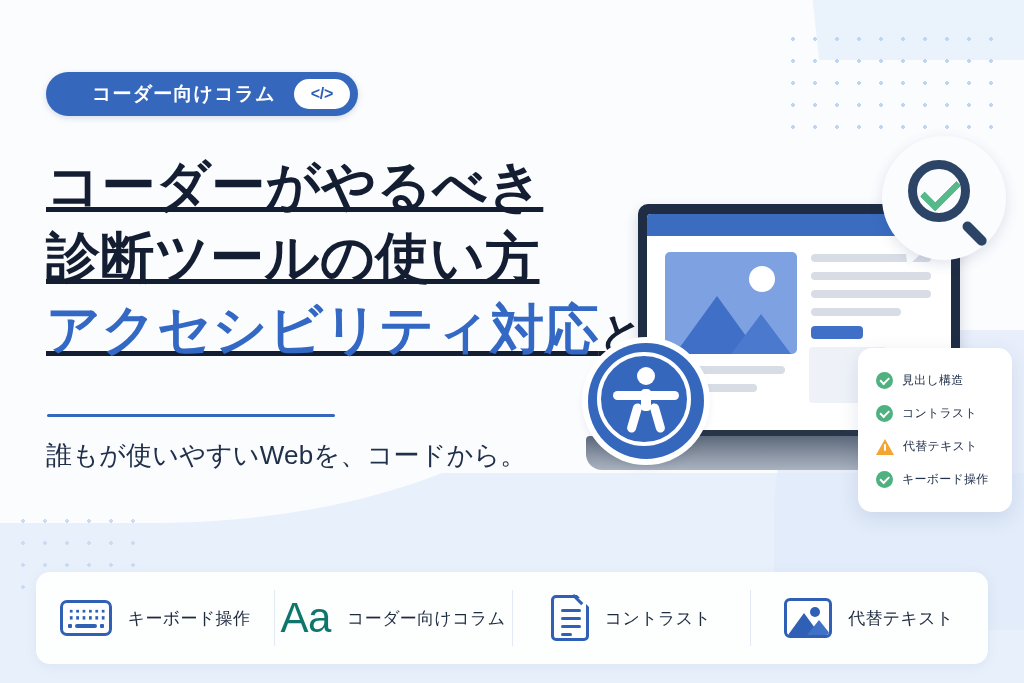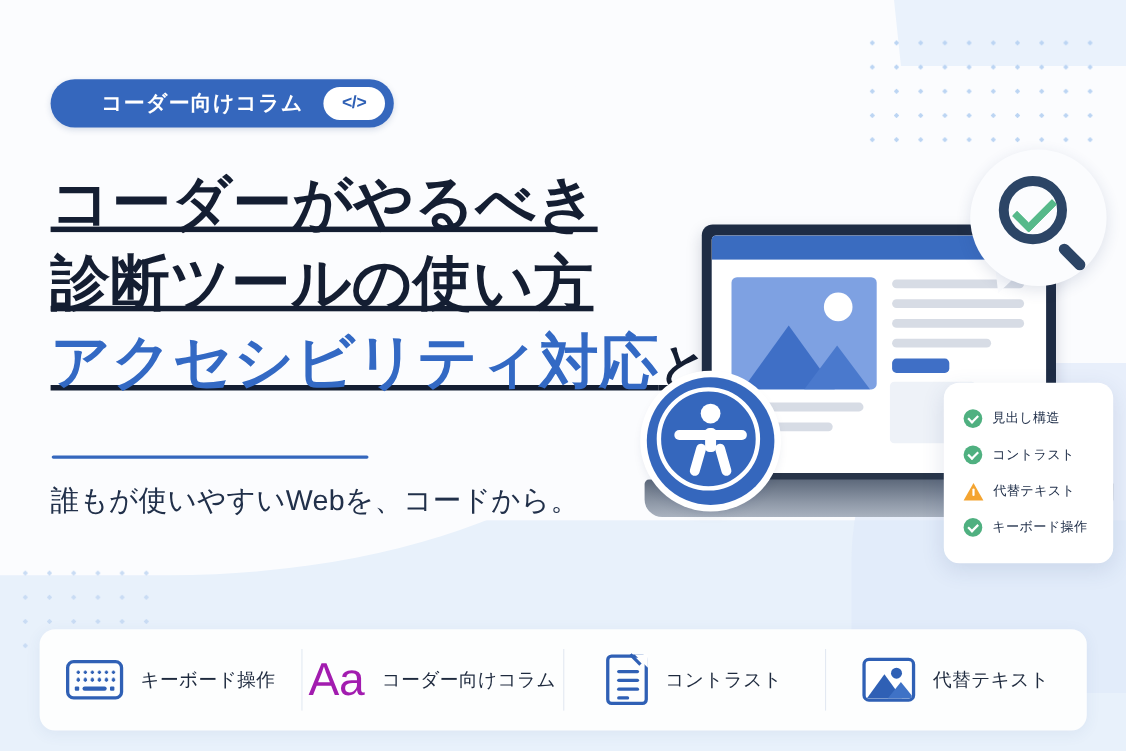--- a/index.html
+++ b/index.html
@@ -275,21 +275,21 @@
     background-size:6.4px 6.4px;
   }
   .kb-space{
     position:absolute;left:12px;bottom:5px;width:22px;height:4px;
     background:#2f60b5;border-radius:2px;
   }
   .kb-sm1{position:absolute;left:5px;bottom:5px;width:4px;height:4px;background:#2f60b5;border-radius:1px;}
   .kb-sm2{position:absolute;right:5px;bottom:5px;width:4px;height:4px;background:#2f60b5;border-radius:1px;}
 
   .ico-aa{
-    font-size:42px;line-height:1;color:#a21caf;font-weight:normal;
+    font-size:42px;line-height:1;color:#0f766e;font-weight:normal;
     letter-spacing:-.01em;flex:none;text-align:right;
   }
   .ico-doc{
     width:38px;height:46px;border:3px solid #2f60b5;border-radius:5px;
     position:relative;box-sizing:border-box;flex:none;
   }
   .doc-fold{
     position:absolute;right:-3px;top:-3px;width:0;height:0;
     border-left:12px solid transparent;border-top:12px solid #ffffff;
   }

